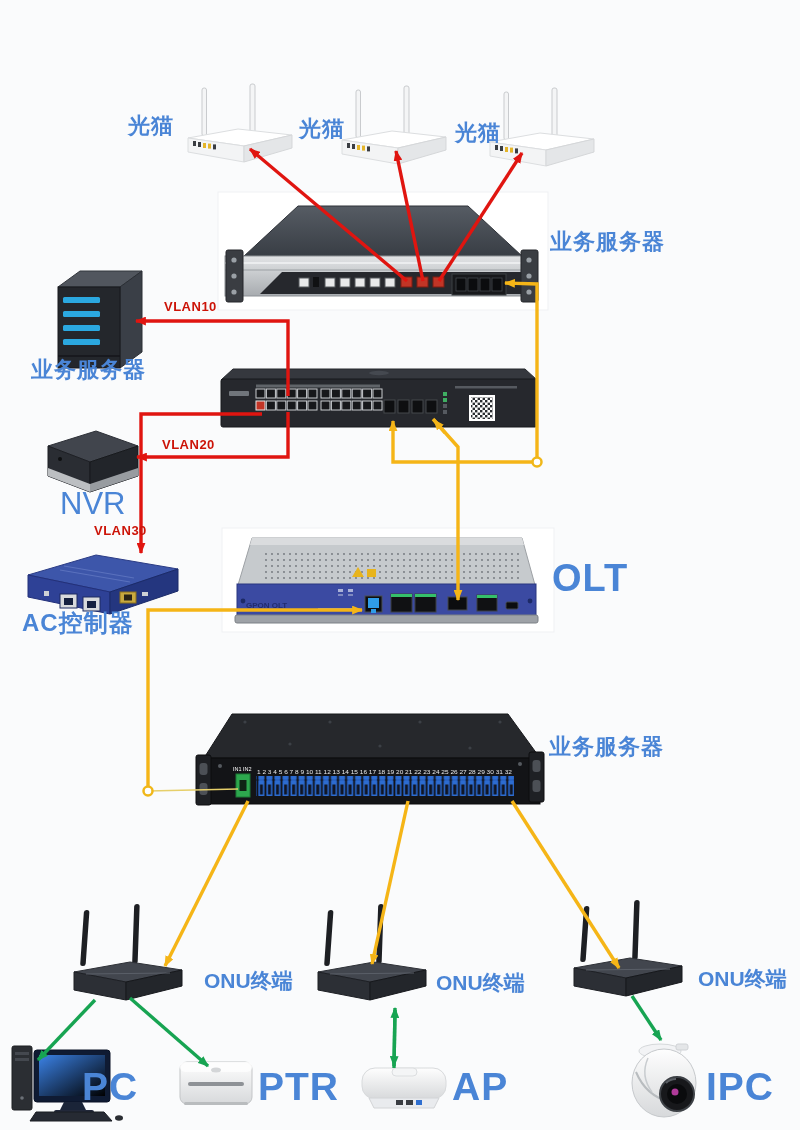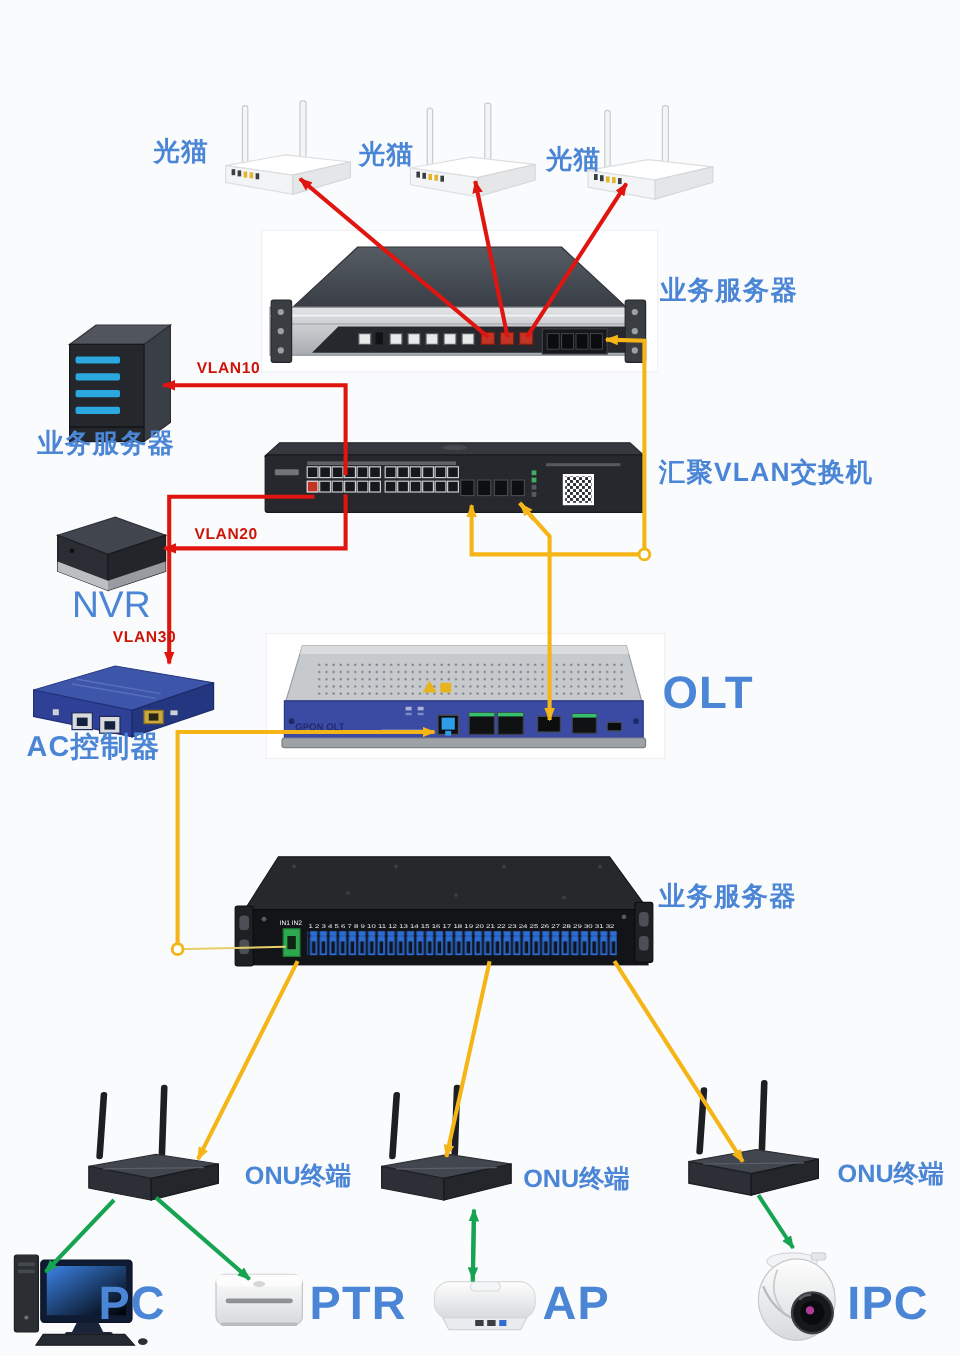--- a/index.html
+++ b/index.html
@@ -366,21 +366,20 @@
     <path d="M632,996 L661,1040" marker-end="url(#ag)"></path>
   </g>
 </svg>
 
 
 <div class="lbl zh" style="left:128px;top:114px">光猫</div>
 <div class="lbl zh" style="left:299px;top:117px">光猫</div>
 <div class="lbl zh" style="left:455px;top:121px">光猫</div>
 
 <div class="lbl zh" style="left:550px;top:230px">业务服务器</div>
-<div class="lbl zh" style="left:549px;top:382px">汇聚VLAN交换机</div>
 <div class="lbl zh" style="left:31px;top:358px">业务服务器</div>
 <div class="lbl" style="left:60px;top:487px;font-size:31px;font-weight:normal">NVR</div>
 <div class="lbl zh" style="left:22px;top:610px;font-size:24px">AC控制器</div>
 <div class="lbl big" style="left:552px;top:558px">OLT</div>
 <div class="lbl zh" style="left:549px;top:735px">业务服务器</div>
 
 <div class="lbl onu" style="left:204px;top:969px">ONU终端</div>
 <div class="lbl onu" style="left:436px;top:971px">ONU终端</div>
 <div class="lbl onu" style="left:698px;top:967px">ONU终端</div>
 

